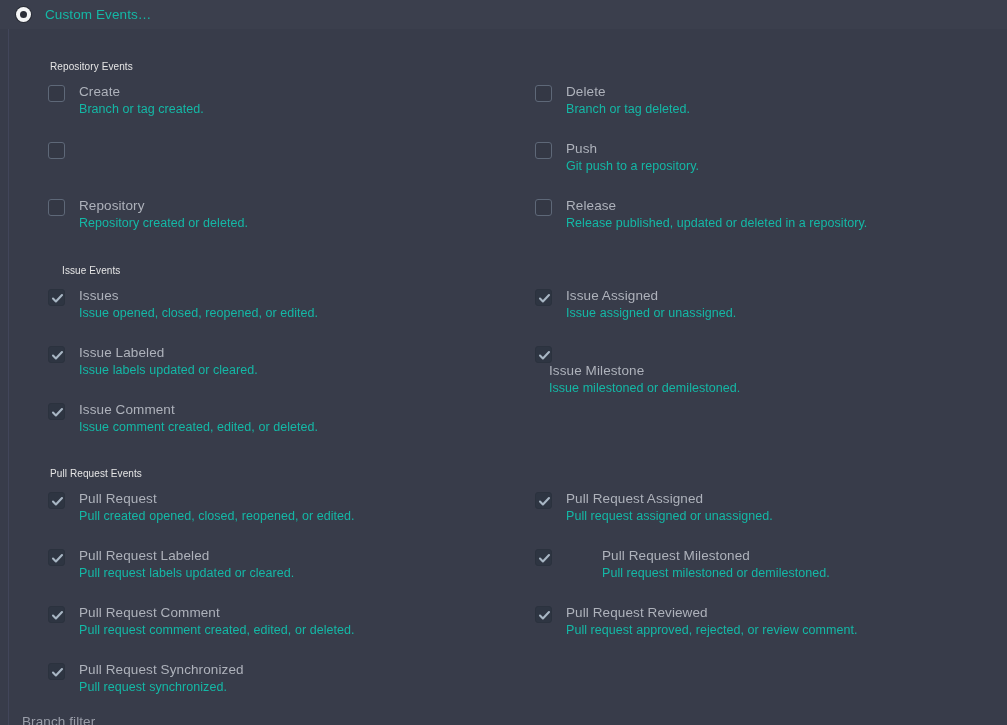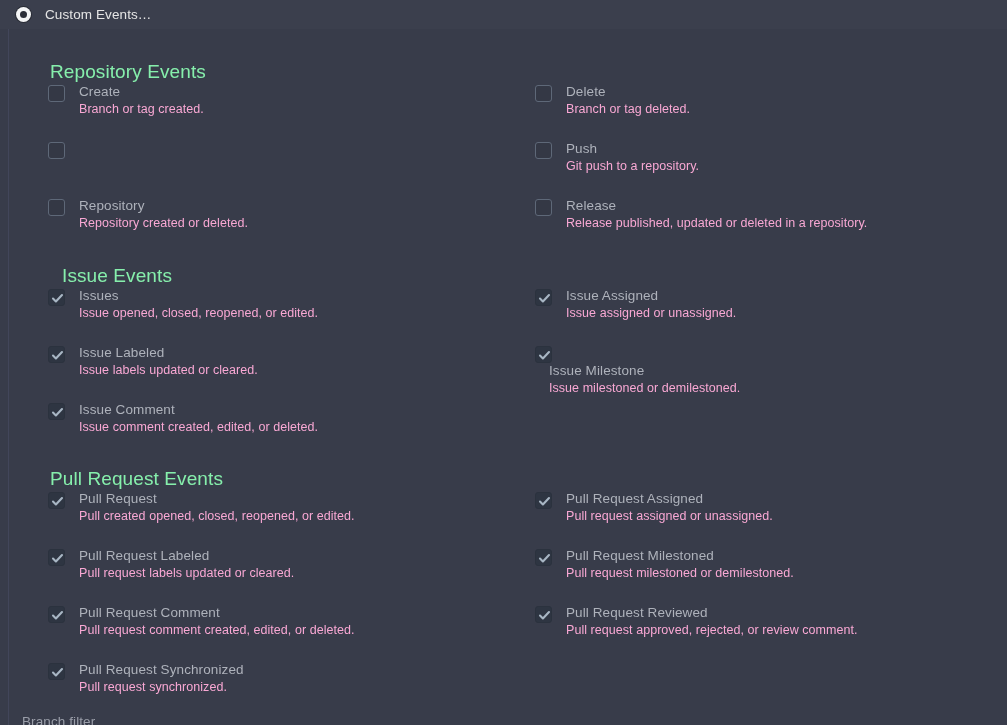--- a/index.html
+++ b/index.html
@@ -58,39 +58,39 @@
     content: "";
     position: absolute;
     left: 4px; top: 4px;
     width: 7px; height: 7px;
     border-radius: 50%;
     background: #2b2e38;
   }
   .radio-label {
     margin-left: 14px;
     font-size: 13.5px;
-    color: #e5e5e5;
+    color: #14b8a6;
     letter-spacing: .1px;
   }
 
   
   .content {
     position: absolute;
     left: 0;
     top: 29px;
     width: 1007px;
     padding: 0;
   }
 
   .section {
     position: relative;
   }
   .section-title {
-    font-size: 19px;
-    color: #86efac;
+    font-size: 10px;
+    color: #e5e5e5;
     letter-spacing: .1px;
   }
 
   .item {
     position: absolute;
     display: flex;
     align-items: flex-start;
   }
 
   .cb {
@@ -121,21 +121,21 @@
   }
   .item-label {
     font-size: 13.5px;
     color: #aeb2bb;
     line-height: 15px;
     letter-spacing: .1px;
     white-space: nowrap;
   }
   .item-desc {
     font-size: 12.5px;
-    color: #f9a8d4;
+    color: #14b8a6;
     line-height: 14px;
     margin-top: 3px;
     letter-spacing: .05px;
     white-space: nowrap;
   }
 
   
   .clipped-title {
     position: absolute;
     left: 22px;
@@ -286,21 +286,21 @@
         <span class="cb on">
           <svg width="15" height="15" viewBox="0 0 15 15">
             <path d="M3 7.6 L5.9 10.5 L12 4" fill="none" stroke="#a8b6c4" stroke-width="2.1" stroke-linecap="round" stroke-linejoin="round"></path>
           </svg>
         </span>
         <div class="texts">
           <div class="item-label">Pull Request Labeled</div>
           <div class="item-desc">Pull request labels updated or cleared.</div>
         </div>
       </div>
-      <div class="item" style="left: 535px; top: 519px;">
+      <div class="item" style="left: 535px; top: 519px; gap: 36px;">
         <span class="cb on">
           <svg width="15" height="15" viewBox="0 0 15 15">
             <path d="M3 7.6 L5.9 10.5 L12 4" fill="none" stroke="#a8b6c4" stroke-width="2.1" stroke-linecap="round" stroke-linejoin="round"></path>
           </svg>
         </span>
         <div class="texts">
           <div class="item-label">Pull Request Milestoned</div>
           <div class="item-desc">Pull request milestoned or demilestoned.</div>
         </div>
       </div>

